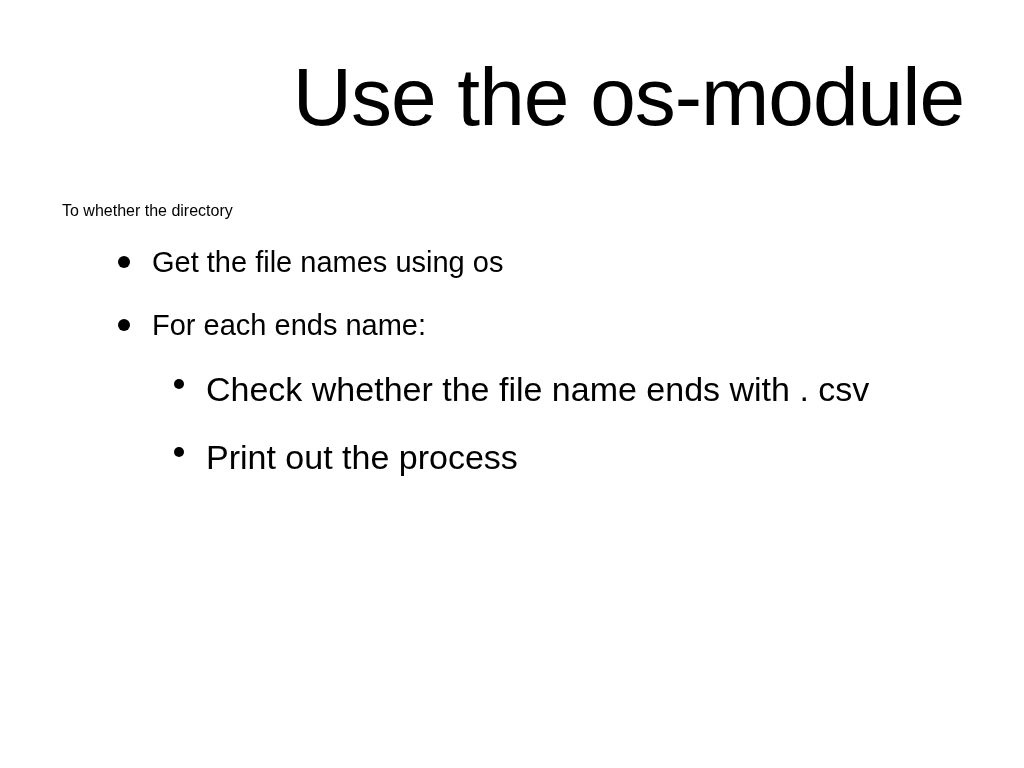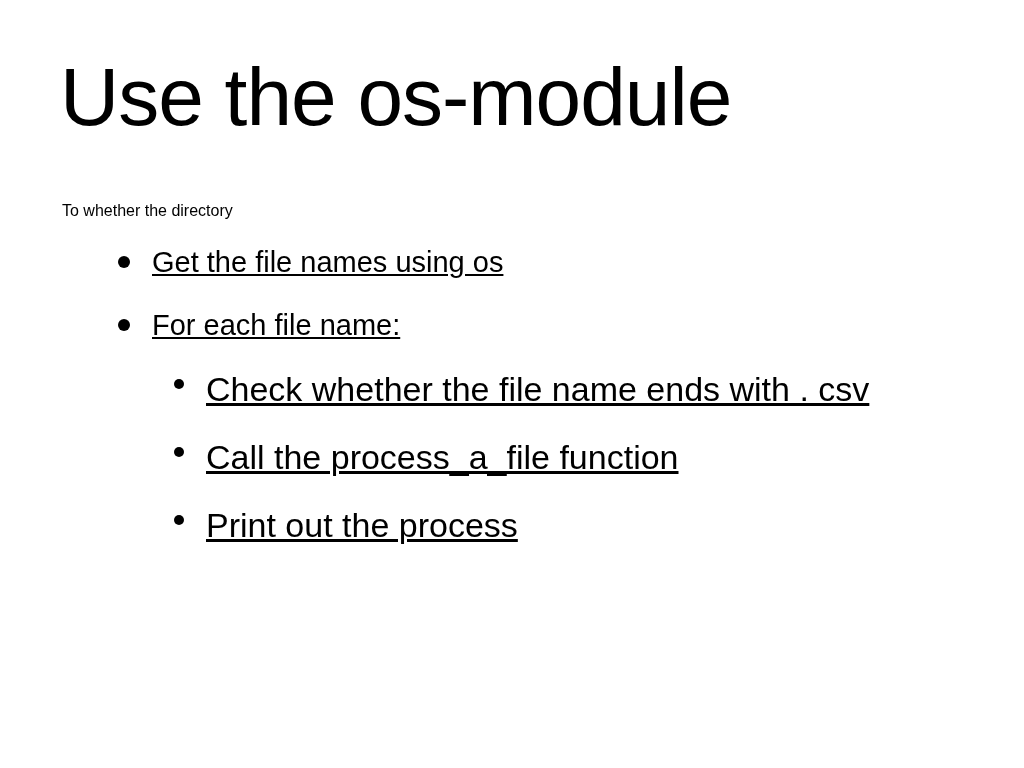--- a/index.html
+++ b/index.html
@@ -16,21 +16,21 @@
       overflow: hidden;
     }
     .slide {
       width: 100%;
       height: 100%;
       padding: 50px 60px 0 60px;
     }
     .title {
       font-size: 82px;
       font-weight: normal;
-      text-align: left;
+      text-align: right;
       letter-spacing: -1px;
       margin-bottom: 58px;
     }
     ul {
       list-style: none;
     }
     .bullet {
       display: flex;
       align-items: flex-start;
     }
@@ -44,21 +44,20 @@
     .l1 {
       margin-left: 2px;
     }
     
     .l2 {
       margin-left: 56px;
       margin-top: 22px;
     }
     .l2 > li {
       margin-bottom: 22px;
-      text-decoration: underline;
     }
     .l2 > li > .bullet > .dot {
       width: 12px;
       height: 12px;
       margin-top: 14px;
       margin-right: 22px;
     }
     .l2 > li > .bullet > .text {
       font-size: 29px;
       line-height: 1.4;
@@ -98,34 +97,28 @@
       <ul class="l2">
         <li>
           <div class="bullet">
             <span class="dot"></span>
             <span class="text">Get the file names using os</span>
           </div>
         </li>
         <li>
           <div class="bullet">
             <span class="dot"></span>
-            <span class="text">For each file name:</span>
+            <span class="text">For each ends name:</span>
           </div>
 
           <ul class="l3">
             <li>
               <div class="bullet">
                 <span class="dot"></span>
                 <span class="text">Check whether the file name ends with . csv</span>
-              </div>
-            </li>
-            <li>
-              <div class="bullet">
-                <span class="dot"></span>
-                <span class="text">Call the process_a_file function</span>
               </div>
             </li>
             <li>
               <div class="bullet">
                 <span class="dot"></span>
                 <span class="text">Print out the process</span>
               </div>
             </li>
           </ul>
         </li>

